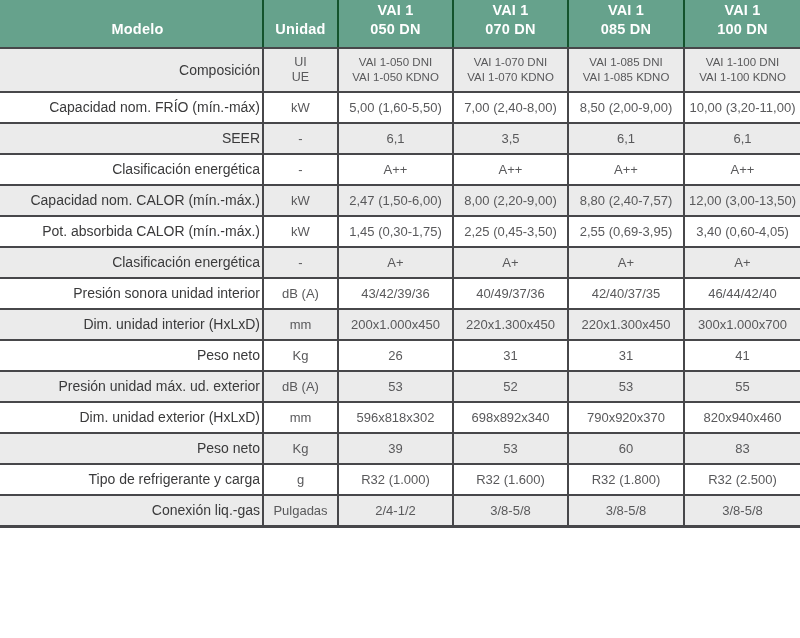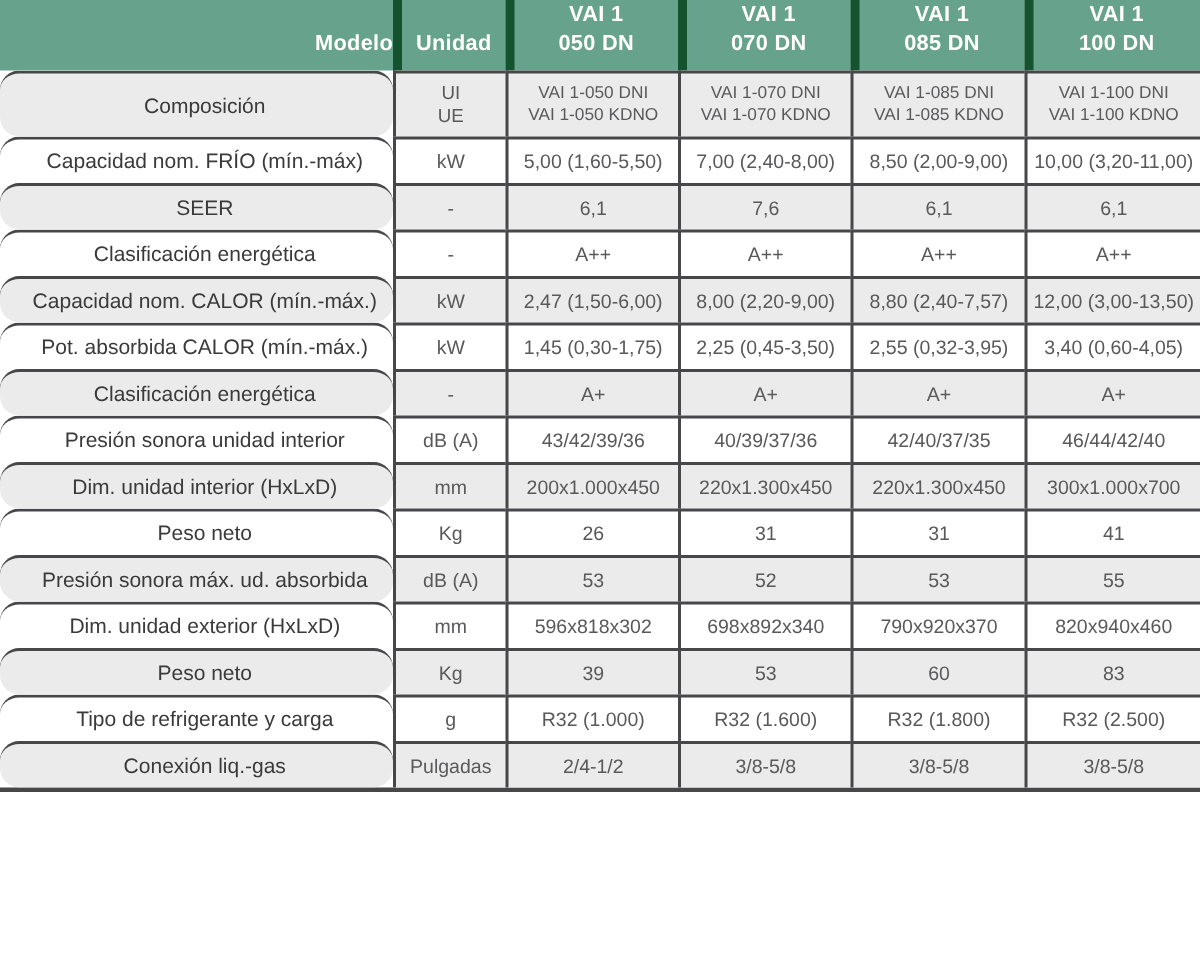--- a/index.html
+++ b/index.html
@@ -39,49 +39,48 @@
     font-size: 14.5px;
     line-height: 19px;
     height: 47px;
     padding: 0 0 8px 0;
     vertical-align: bottom;
     text-align: center;
     white-space: pre-line;
     letter-spacing: 0.2px;
   }
   thead th.first-col {
-    text-align: right;
+    text-align: center;
     padding-left: 13px;
   }
   thead th + th {
-    border-left: 6px solid #14532d;
+    border-left: 2px solid #14532d;
   }
   
   tbody td {
     border-top: 2px solid var(--border);
     height: 31px;
     vertical-align: middle;
     white-space: pre-line;
     font-size: 13px;
     color: var(--value-text);
     text-align: center;
     line-height: 15px;
     padding: 0 2px;
   }
   tbody td + td {
     border-left: 2px solid var(--border);
   }
   tbody tr:nth-child(odd)  { background: var(--row-alt-bg); }
   tbody tr:nth-child(even) { background: var(--row-bg); }
   tbody td.label-cell {
-    text-align: center;
+    text-align: right;
     padding-left: 13px;
     font-size: 14px;
     color: var(--label-text);
-    border-radius: 13px;
   }
   tbody tr.row-composicion td { height: 44px; }
   tbody tr.row-composicion td.value-cell {
     font-size: 11.5px;
     line-height: 15px;
   }
   tbody tr.row-composicion td.unit-cell {
     font-size: 12.5px;
     line-height: 15px;
     margin-top: 28px;
@@ -135,21 +134,21 @@
           <td class="unit-cell">kW</td>
           <td class="value-cell">5,00 (1,60-5,50)</td>
           <td class="value-cell">7,00 (2,40-8,00)</td>
           <td class="value-cell">8,50 (2,00-9,00)</td>
           <td class="value-cell">10,00 (3,20-11,00)</td>
         </tr>
         <tr>
           <td class="label-cell">SEER</td>
           <td class="unit-cell">-</td>
           <td class="value-cell">6,1</td>
-          <td class="value-cell">7,6</td>
+          <td class="value-cell">3,5</td>
           <td class="value-cell">6,1</td>
           <td class="value-cell">6,1</td>
         </tr>
         <tr>
           <td class="label-cell">Clasificación energética</td>
           <td class="unit-cell">-</td>
           <td class="value-cell">A++</td>
           <td class="value-cell">A++</td>
           <td class="value-cell">A++</td>
           <td class="value-cell">A++</td>
@@ -160,57 +159,57 @@
           <td class="value-cell">2,47 (1,50-6,00)</td>
           <td class="value-cell">8,00 (2,20-9,00)</td>
           <td class="value-cell">8,80 (2,40-7,57)</td>
           <td class="value-cell">12,00 (3,00-13,50)</td>
         </tr>
         <tr>
           <td class="label-cell">Pot. absorbida CALOR (mín.-máx.)</td>
           <td class="unit-cell">kW</td>
           <td class="value-cell">1,45 (0,30-1,75)</td>
           <td class="value-cell">2,25 (0,45-3,50)</td>
-          <td class="value-cell">2,55 (0,32-3,95)</td>
+          <td class="value-cell">2,55 (0,69-3,95)</td>
           <td class="value-cell">3,40 (0,60-4,05)</td>
         </tr>
         <tr>
           <td class="label-cell">Clasificación energética</td>
           <td class="unit-cell">-</td>
           <td class="value-cell">A+</td>
           <td class="value-cell">A+</td>
           <td class="value-cell">A+</td>
           <td class="value-cell">A+</td>
         </tr>
         <tr>
           <td class="label-cell">Presión sonora unidad interior</td>
           <td class="unit-cell">dB (A)</td>
           <td class="value-cell">43/42/39/36</td>
-          <td class="value-cell">40/39/37/36</td>
+          <td class="value-cell">40/49/37/36</td>
           <td class="value-cell">42/40/37/35</td>
           <td class="value-cell">46/44/42/40</td>
         </tr>
         <tr>
           <td class="label-cell">Dim. unidad interior (HxLxD)</td>
           <td class="unit-cell">mm</td>
           <td class="value-cell">200x1.000x450</td>
           <td class="value-cell">220x1.300x450</td>
           <td class="value-cell">220x1.300x450</td>
           <td class="value-cell">300x1.000x700</td>
         </tr>
         <tr>
           <td class="label-cell">Peso neto</td>
           <td class="unit-cell">Kg</td>
           <td class="value-cell">26</td>
           <td class="value-cell">31</td>
           <td class="value-cell">31</td>
           <td class="value-cell">41</td>
         </tr>
         <tr>
-          <td class="label-cell">Presión sonora máx. ud. absorbida</td>
+          <td class="label-cell">Presión unidad máx. ud. exterior</td>
           <td class="unit-cell">dB (A)</td>
           <td class="value-cell">53</td>
           <td class="value-cell">52</td>
           <td class="value-cell">53</td>
           <td class="value-cell">55</td>
         </tr>
         <tr>
           <td class="label-cell">Dim. unidad exterior (HxLxD)</td>
           <td class="unit-cell">mm</td>
           <td class="value-cell">596x818x302</td>

